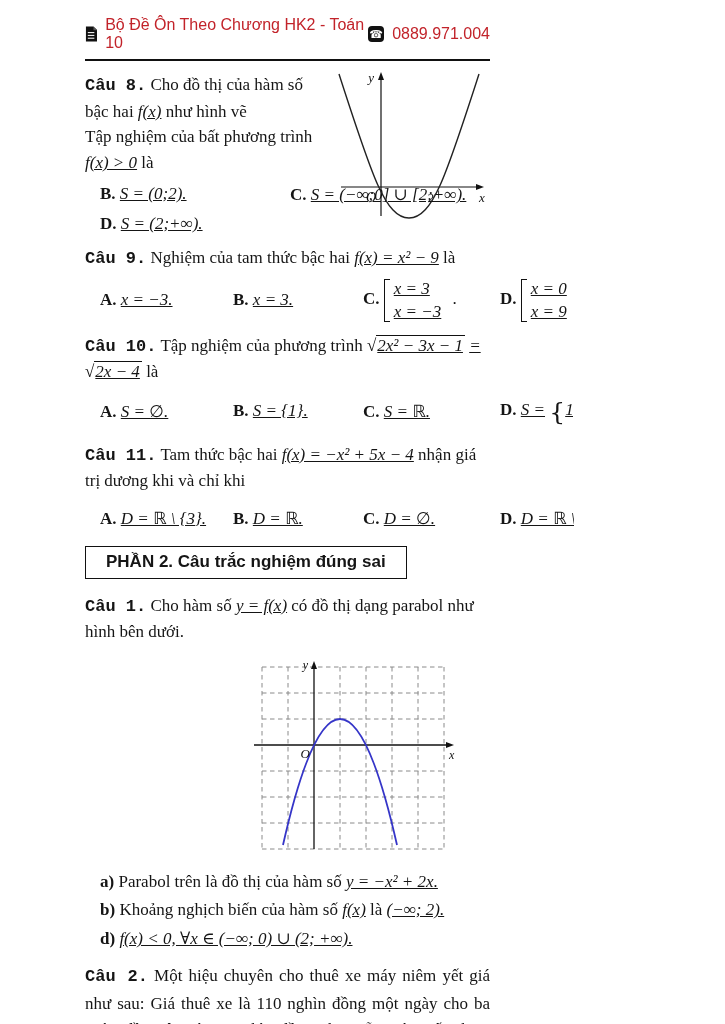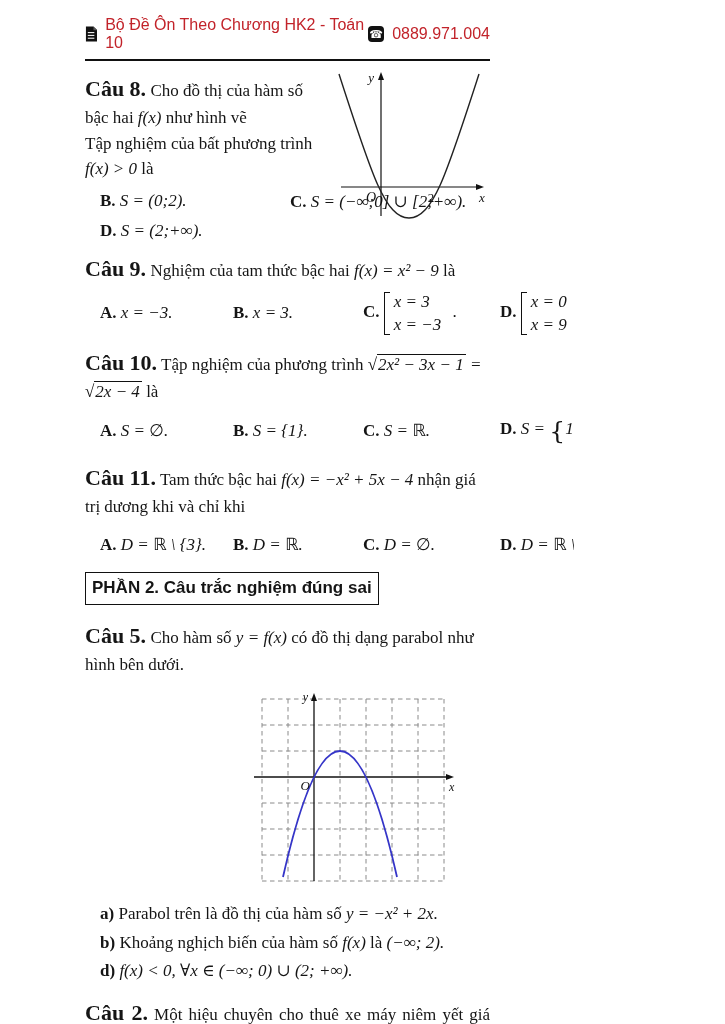--- a/index.html
+++ b/index.html
@@ -9,22 +9,22 @@
   
   .hf{display:flex;justify-content:space-between;align-items:center;
       font-family:"Liberation Sans","DejaVu Sans",sans-serif;font-size:16px;color:#c2232a;}
   .header{border-bottom:2.2px solid #111;padding-bottom:7px;}
   .hf .grp{display:flex;align-items:center;gap:8px;}
   .phone-ic{display:inline-flex;width:16px;height:16px;background:#111;border-radius:4px;
             color:#fff;align-items:center;justify-content:center;font-size:11px;line-height:1;
             font-family:"DejaVu Sans",sans-serif;}
   
   .q{margin-top:11px;}
-  .qlabel{font-family:Liberation Serif, serif;font-weight:bold;font-size:22px;}
-  .m{font-style:italic;font-family:"Liberation Serif","DejaVu Serif","DejaVu Sans",serif;}
+  .qlabel{font-family:Liberation Mono, monospace;font-weight:bold;font-size:17px;}
+  .m{font-style:italic;font-family:"Liberation Serif","DejaVu Serif","DejaVu Sans",serif;text-decoration:underline;}
   .okey{font-weight:bold;}
   p{margin:0;line-height:1.5;}
   .row4{display:grid;grid-template-columns:133px 130px 137px 1fr;padding-left:15px;margin-top:7px;align-items:center;}
   .row2{display:grid;grid-template-columns:190px 1fr;row-gap:9px;padding-left:15px;margin-top:9px;}
   .opt{white-space:nowrap;}
   
   .cases{display:inline-flex;align-items:center;vertical-align:middle;}
   .cbr{align-self:stretch;width:5px;border-left:1.6px solid #111;border-top:1.6px solid #111;
        border-bottom:1.6px solid #111;margin-right:4px;}
   .crows{display:inline-flex;flex-direction:column;row-gap:3px;}
@@ -32,21 +32,21 @@
   
   .sqrt{display:inline-block;white-space:nowrap;font-style:normal;}
   .sqrt .sgn{font-style:normal;}
   .sqrt .rad{border-top:1.2px solid #111;padding:0 2px 0 1px;}
   
   .frac{display:inline-block;vertical-align:middle;text-align:center;line-height:1.12;margin:0 2px;}
   .frac .num{display:block;padding:0 4px;}
   .frac .den{display:block;border-top:1.2px solid #111;padding:0 4px;}
   .bigbrace{font-size:25px;vertical-align:middle;font-style:normal;font-family:"DejaVu Serif",serif;}
   
-  .p2box{display:inline-block;border:1.7px solid #111;padding:5px 6px 6px;margin-top:17px;
+  .p2box{display:inline-block;border:1.7px solid #111;padding:5px 20px 6px;margin-top:17px;
          font-family:"Liberation Sans","DejaVu Sans",sans-serif;font-weight:bold;font-size:17px;}
   
   .q8wrap{display:flex;align-items:flex-start;}
   .q8left{flex:1 1 auto;min-width:0;}
   .q8graph{flex:0 0 157px;margin-left:4px;margin-top:-4px;}
   
   .g2wrap{margin:12px 0 4px 165px;}
   .stmt{padding-left:15px;margin-top:4px;line-height:1.45;}
   .skey{font-weight:bold;}
   .q2text{text-align:justify;line-height:1.55;margin-top:12px;}
@@ -180,21 +180,21 @@
       <span class="opt"><span class="okey">D.</span> <span class="m">D = ℝ \ {0}.</span></span>
     </div>
   </div>
 
   <div>
     <span class="p2box">PHẦN 2. Câu trắc nghiệm đúng sai</span>
   </div>
 
   <div class="q" style="margin-top:14px">
     <p>
-      <span class="qlabel">Câu 5.</span>
+      <span class="qlabel">Câu 1.</span>
       <span>Cho hàm số</span>
       <span class="m">y = f(x)</span>
       <span>có đồ thị dạng parabol như hình bên dưới.</span>
     </p>
 
     <div class="g2wrap">
       <svg width="214" height="204" viewBox="0 0 214 204">
 
         <g stroke="#8a8a8a" stroke-width="1" stroke-dasharray="4.5 3.5">
           <line x1="12" y1="10" x2="12" y2="192"></line>

